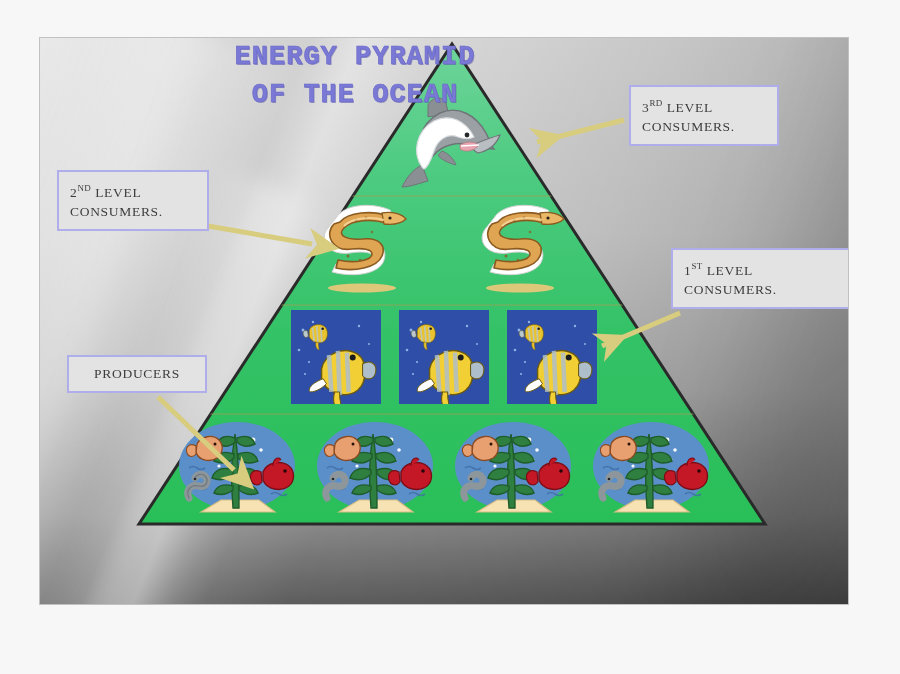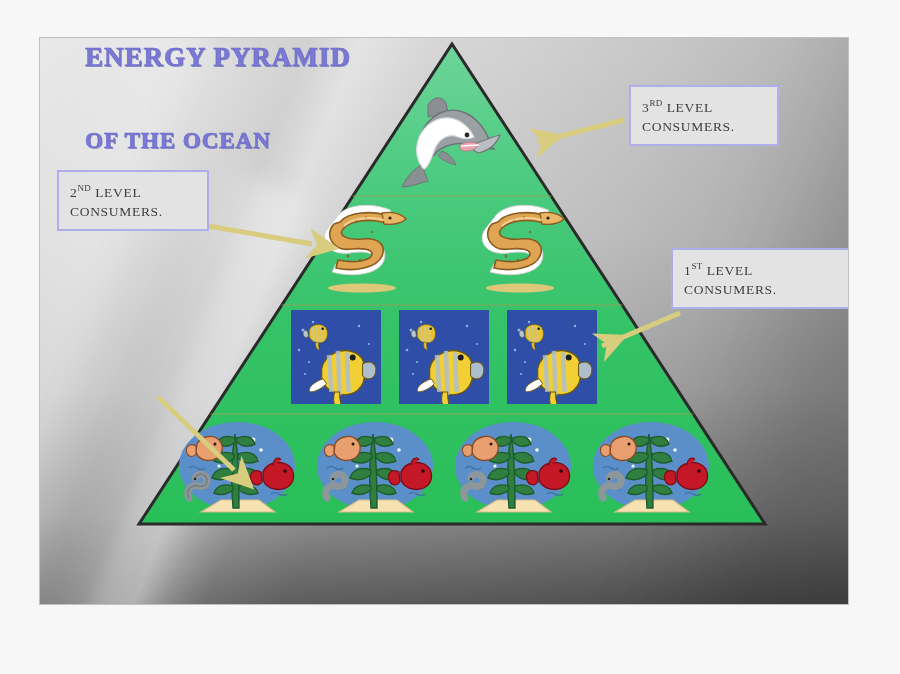--- a/index.html
+++ b/index.html
@@ -68,32 +68,32 @@
     transform: rotate(18deg);
     filter: blur(22px);
   }
 
   
   #title {
     position: absolute;
     left: 45px;
     top: 0px;
     width: 540px;
-    text-align: left;
+    text-align: center;
     color: #7b79d6;
-    font-family: Liberation Serif, serif;
+    font-family: Liberation Mono, monospace;
     font-weight: bold;
     font-size: 27px;
     letter-spacing: 1px;
     line-height: 38px;
     text-shadow: 1px 1px 0 rgba(90,88,170,0.55);
     -webkit-text-stroke: 0.6px #6a68c8;
   }
   #title .line { display: block; }
-  #title .line2 { font-size: 23px; margin-top: 46px; }
+  #title .line2 { font-size: 27px; }
 
   
   #pyramid-svg, #overlay-svg {
     position: absolute;
     left: 0; top: 0;
     width: 808px; height: 566px;
   }
   #overlay-svg { pointer-events: none; }
 
   
@@ -570,15 +570,18 @@
     <div class="callout" id="callout-2nd">
       <span>2</span><sup>ND</sup><span> LEVEL</span><br>
       <span>CONSUMERS.</span>
     </div>
 
     <div class="callout" id="callout-1st">
       <span>1</span><sup>ST</sup><span> LEVEL</span><br>
       <span>CONSUMERS.</span>
     </div>
 
+    <div class="callout" id="callout-prod">
+      <span>PRODUCERS</span>
+    </div>
 
   </div>
 </div>
 
 </body></html>

